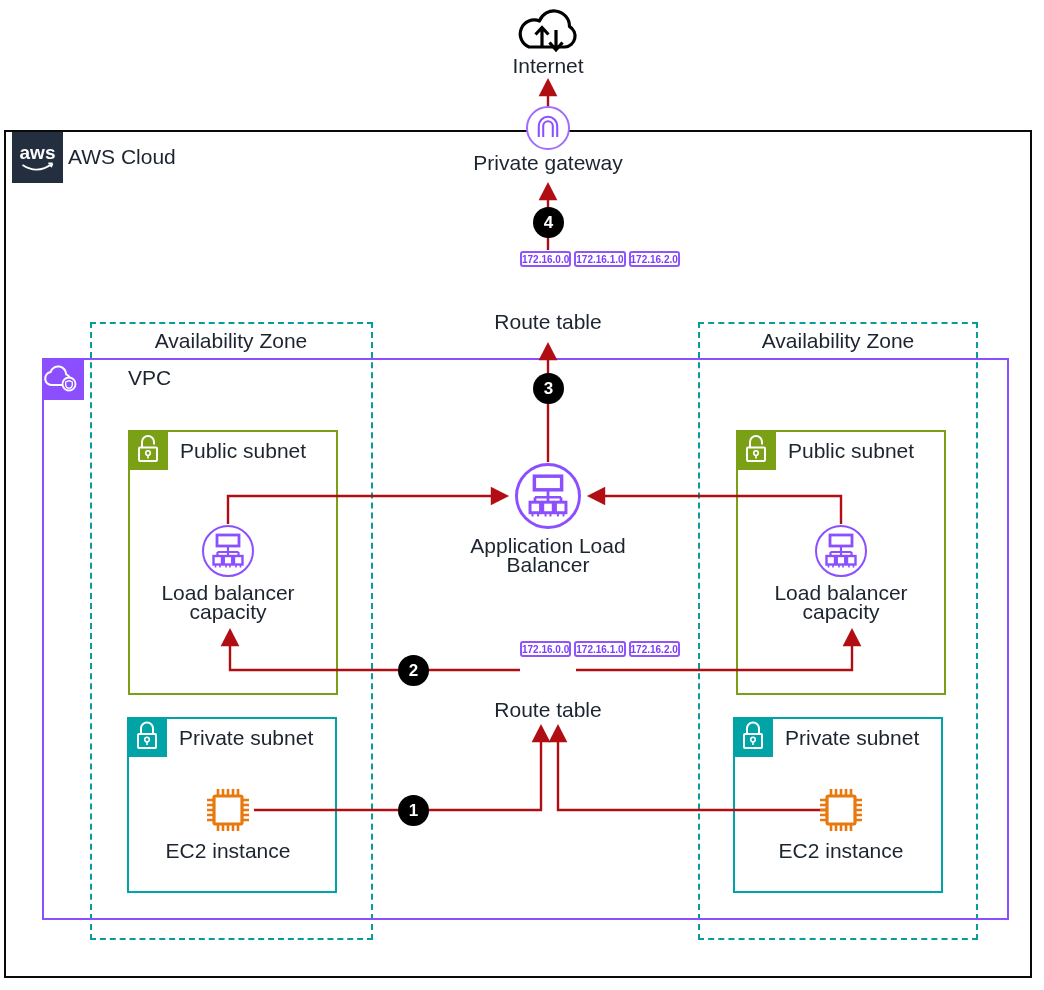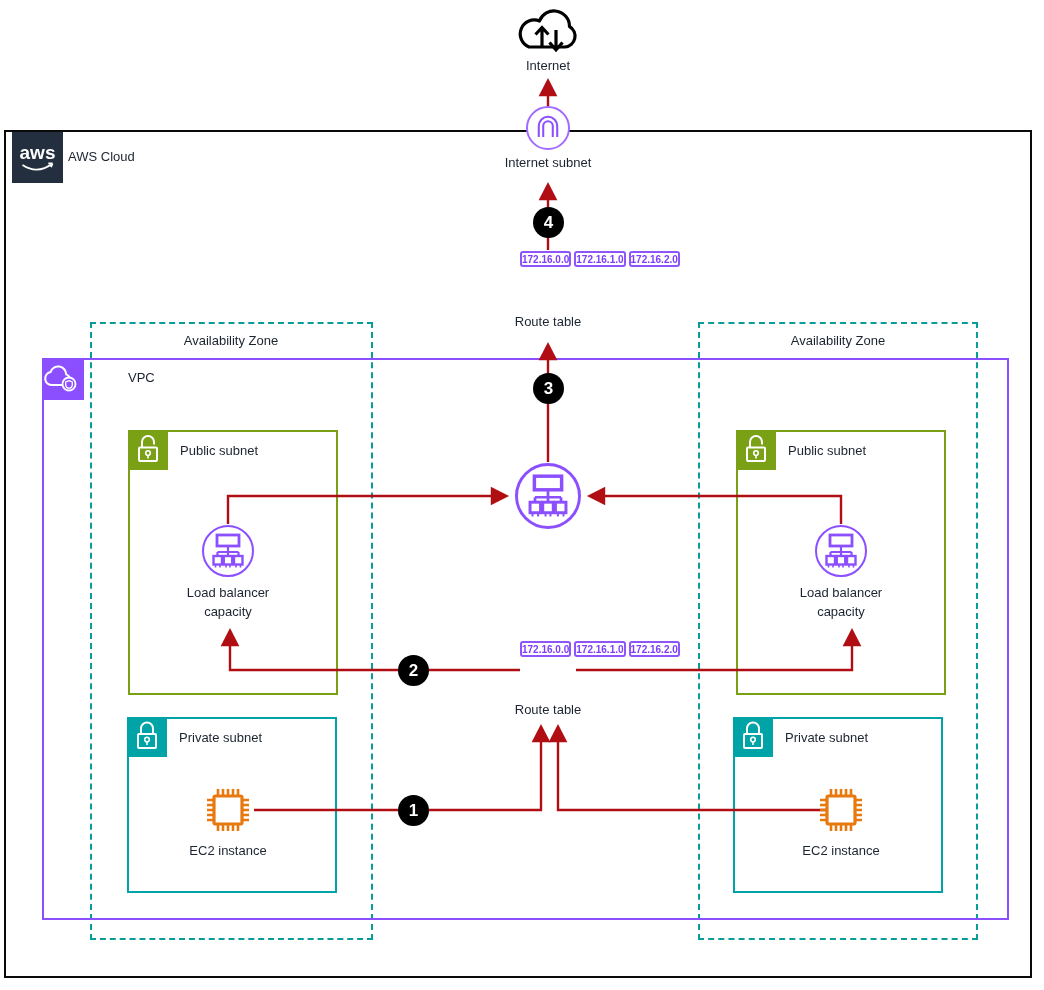--- a/index.html
+++ b/index.html
@@ -10,21 +10,21 @@
   .aws-cloud{border:2px solid #0a0a0a;}
   .vpc{border:2px solid #8C4FFF;}
   .az{border:2px dashed #089D9B;}
   .subnet-public{border:2px solid #7AA116;}
   .subnet-private{border:2px solid #00A4A6;}
   .badge{position:absolute;display:flex;align-items:flex-start;justify-content:center;}
   .badge.aws{background:#232F3E;}
   .badge.vpcb{background:#8C4FFF;}
   .badge.pub{background:#7AA116;}
   .badge.priv{background:#00A4A6;}
-  .lbl{position:absolute;font-size:13px;line-height:19px;color:#1c2430;white-space:nowrap;}
+  .lbl{position:absolute;font-size:21px;line-height:19px;color:#1c2430;white-space:nowrap;}
   .lbl.center{text-align:center;transform:translateX(-50%);}
   .circle-icon{position:absolute;background:#fff;border-radius:50%;box-sizing:border-box;
                display:flex;align-items:center;justify-content:center;}
   .igw-circ{border:2.5px solid #A26BFF;}
   .lb-circ{border:2.5px solid #8C4FFF;}
   .alb-circ{border:3px solid #8C4FFF;}
   .rt{position:absolute;display:flex;flex-direction:row;gap:3px;width:56px;}
   .rt-row{box-sizing:border-box;height:16px;border:2px solid #8D55FA;border-radius:3px;
           background:#fff;color:#7D3CFF;font-size:10px;font-weight:bold;
           display:flex;align-items:center;justify-content:center;letter-spacing:0;}
@@ -87,21 +87,21 @@
     </svg>
   </div>
   <div class="lbl center" style="left:548px;top:56px;">Internet</div>
 
   <div class="circle-icon igw-circ" style="left:526px;top:106px;width:44px;height:44px;">
     <svg width="36" height="36" viewBox="0 0 36 36">
       <path d="M11 27 V 16 a 7 7 0 0 1 14 0 V 27" fill="none" stroke="#8C4FFF" stroke-width="6.5"></path>
       <path d="M11 27 V 16 a 7 7 0 0 1 14 0 V 27" fill="none" stroke="#fff" stroke-width="2.4"></path>
     </svg>
   </div>
-  <div class="lbl center" style="left:548px;top:153px;">Internet subnet</div>
+  <div class="lbl center" style="left:548px;top:153px;">Private gateway</div>
 
   <div class="rt" style="left:520px;top:251px;">
     <div class="rt-row">172.16.0.0</div>
     <div class="rt-row">172.16.1.0</div>
     <div class="rt-row">172.16.2.0</div>
   </div>
   <div class="lbl center" style="left:548px;top:312px;">Route table</div>
 
   <div class="badge vpcb" style="left:42px;top:358px;width:42px;height:42px;">
     <svg width="42" height="42" viewBox="0 0 42 42">
@@ -174,20 +174,24 @@
       <g fill="none" stroke="#8C4FFF">
         <rect x="-11" y="-16" width="22" height="11" stroke-width="2.8"></rect>
         <path d="M0 -5 V 1 M -10.5 1 H 10.5 M -10.5 1 V 5 M 0 1 V 5 M 10.5 1 V 5" stroke-width="2.2"></path>
         <rect x="-14.5" y="5" width="8.5" height="8.5" stroke-width="2.4"></rect>
         <rect x="-4.25" y="5" width="8.5" height="8.5" stroke-width="2.4"></rect>
         <rect x="6" y="5" width="8.5" height="8.5" stroke-width="2.4"></rect>
         <path d="M-12.5 13.5 V 16.5 M-8 13.5 V 16.5 M-2 13.5 V 16.5 M2 13.5 V 16.5 M8 13.5 V 16.5 M12.5 13.5 V 16.5" stroke-width="1.6"></path>
       </g>
     </svg>
   </div>
+  <div class="lbl center" style="left:548px;top:536px;text-align:center;">
+    <div>Application Load</div>
+    <div>Balancer</div>
+  </div>
 
   <div class="rt" style="left:520px;top:641px;">
     <div class="rt-row">172.16.0.0</div>
     <div class="rt-row">172.16.1.0</div>
     <div class="rt-row">172.16.2.0</div>
   </div>
   <div class="lbl center" style="left:548px;top:700px;">Route table</div>
 
   <div class="step" style="left:398px;top:655px;">2</div>
   <div class="step" style="left:398px;top:795px;">1</div>

